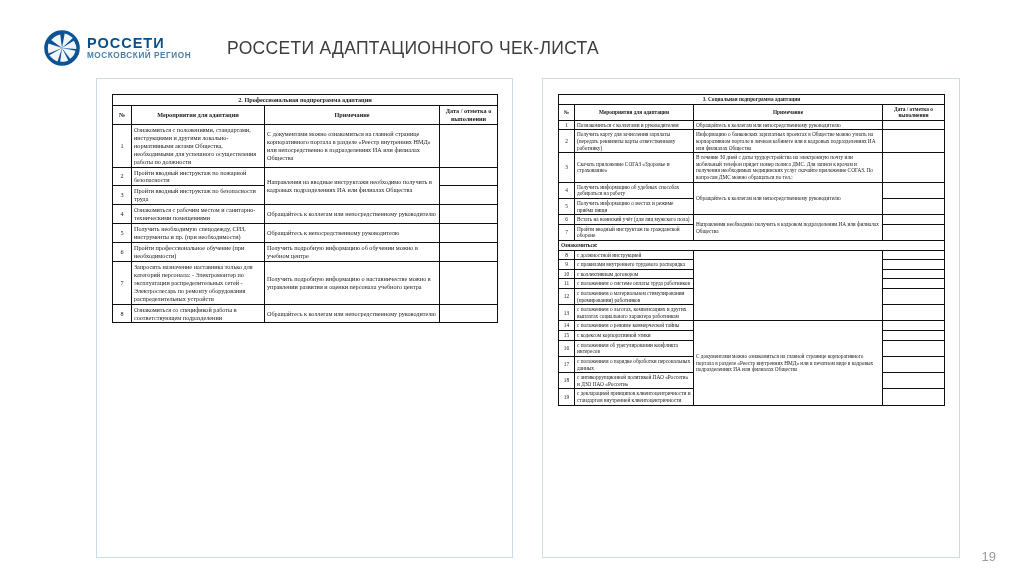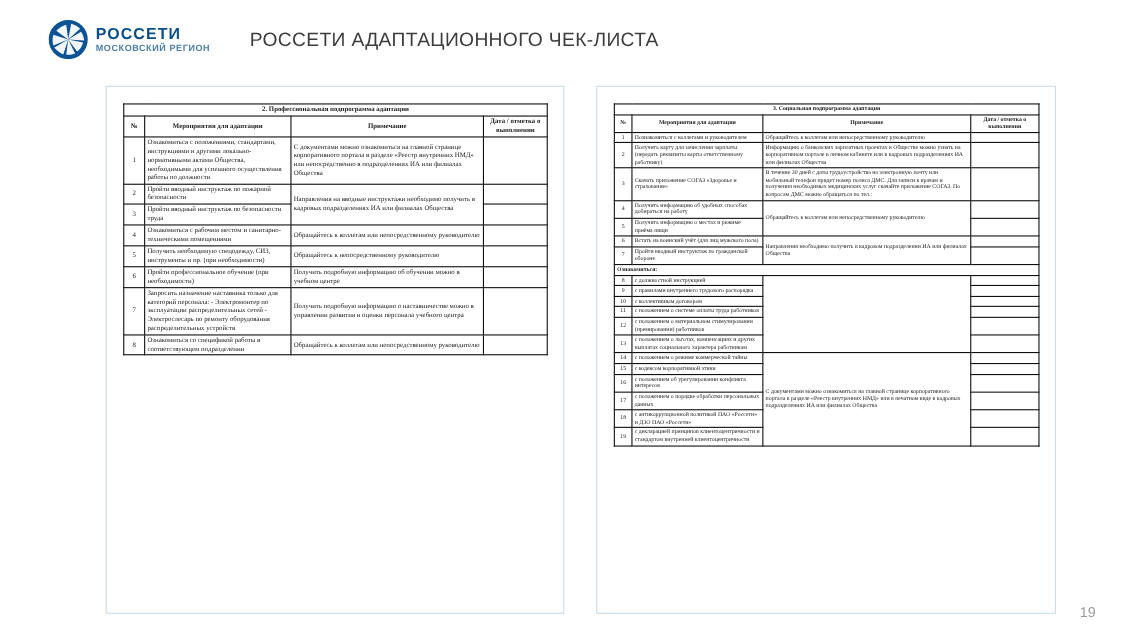--- a/index.html
+++ b/index.html
@@ -12,21 +12,21 @@
   }
   #slide {
     position: relative;
     width: 1024px; height: 576px;
     background: #ffffff;
   }
 
   
   #header {
     position: absolute;
-    left: 0; top: 0;
+    left: 0; top: 12px;
     width: 1024px; height: 72px;
     display: flex;
     align-items: center;
   }
   #logo-block {
     display: flex;
     align-items: center;
     margin-left: 44px;
   }
   #logo-mark {

